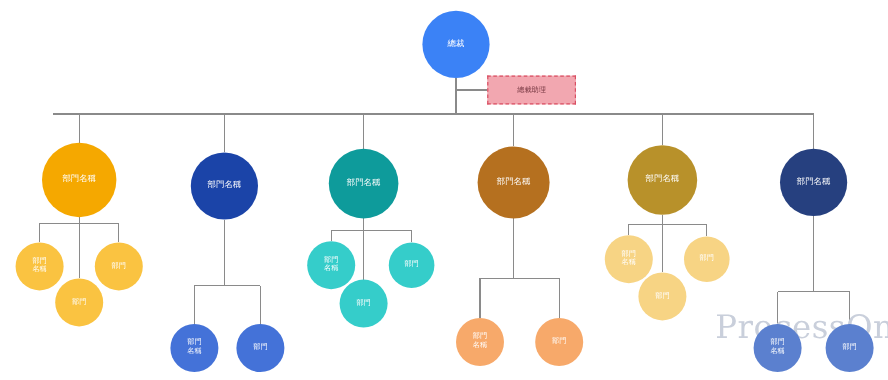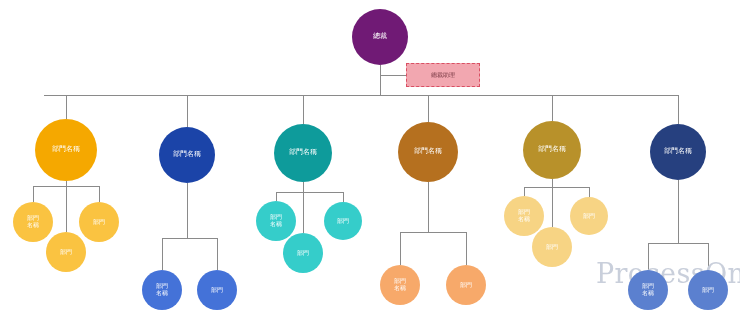--- a/index.html
+++ b/index.html
@@ -89,21 +89,21 @@
       <line x1="552" y1="187" x2="552" y2="227" stroke="#8a8a8a" stroke-width="1" shape-rendering="crispEdges"></line>
       <line x1="589" y1="187" x2="589" y2="197" stroke="#8a8a8a" stroke-width="1" shape-rendering="crispEdges"></line>
       <line x1="678" y1="95" x2="678" y2="124" stroke="#8a8a8a" stroke-width="1" shape-rendering="crispEdges"></line>
       <line x1="678" y1="180" x2="678" y2="243" stroke="#8a8a8a" stroke-width="1" shape-rendering="crispEdges"></line>
       <line x1="648" y1="243" x2="708" y2="243" stroke="#8a8a8a" stroke-width="1" shape-rendering="crispEdges"></line>
       <line x1="648" y1="243" x2="648" y2="270" stroke="#8a8a8a" stroke-width="1" shape-rendering="crispEdges"></line>
       <line x1="708" y1="243" x2="708" y2="270" stroke="#8a8a8a" stroke-width="1" shape-rendering="crispEdges"></line>
     </svg>
 
   <div class="watermark">ProcessOn</div>
-<div class="node root-node" style="left: 352px; top: 9px; width: 56px; height: 56px; background: #701a75; font-size: 7px;">
+<div class="node root-node" style="left: 352px; top: 9px; width: 56px; height: 56px; background: #3b82f6; font-size: 7px;">
       <span>總裁</span>
     </div>
     <div class="assist" style="left: 406px; top: 63px; width: 74px; height: 24px; font-size: 6px;">
       <span>總裁助理</span>
     </div>
     <div class="node dept-node" style="left: 35px; top: 119px; width: 62px; height: 62px; background: rgb(245, 168, 0); font-size: 7px;">
       <span>部門名稱</span>
     </div>
     <div class="node child-node" style="left: 13px; top: 202px; width: 40px; height: 40px; background: rgb(250, 195, 65); font-size: 6px;">
       <span>部門

